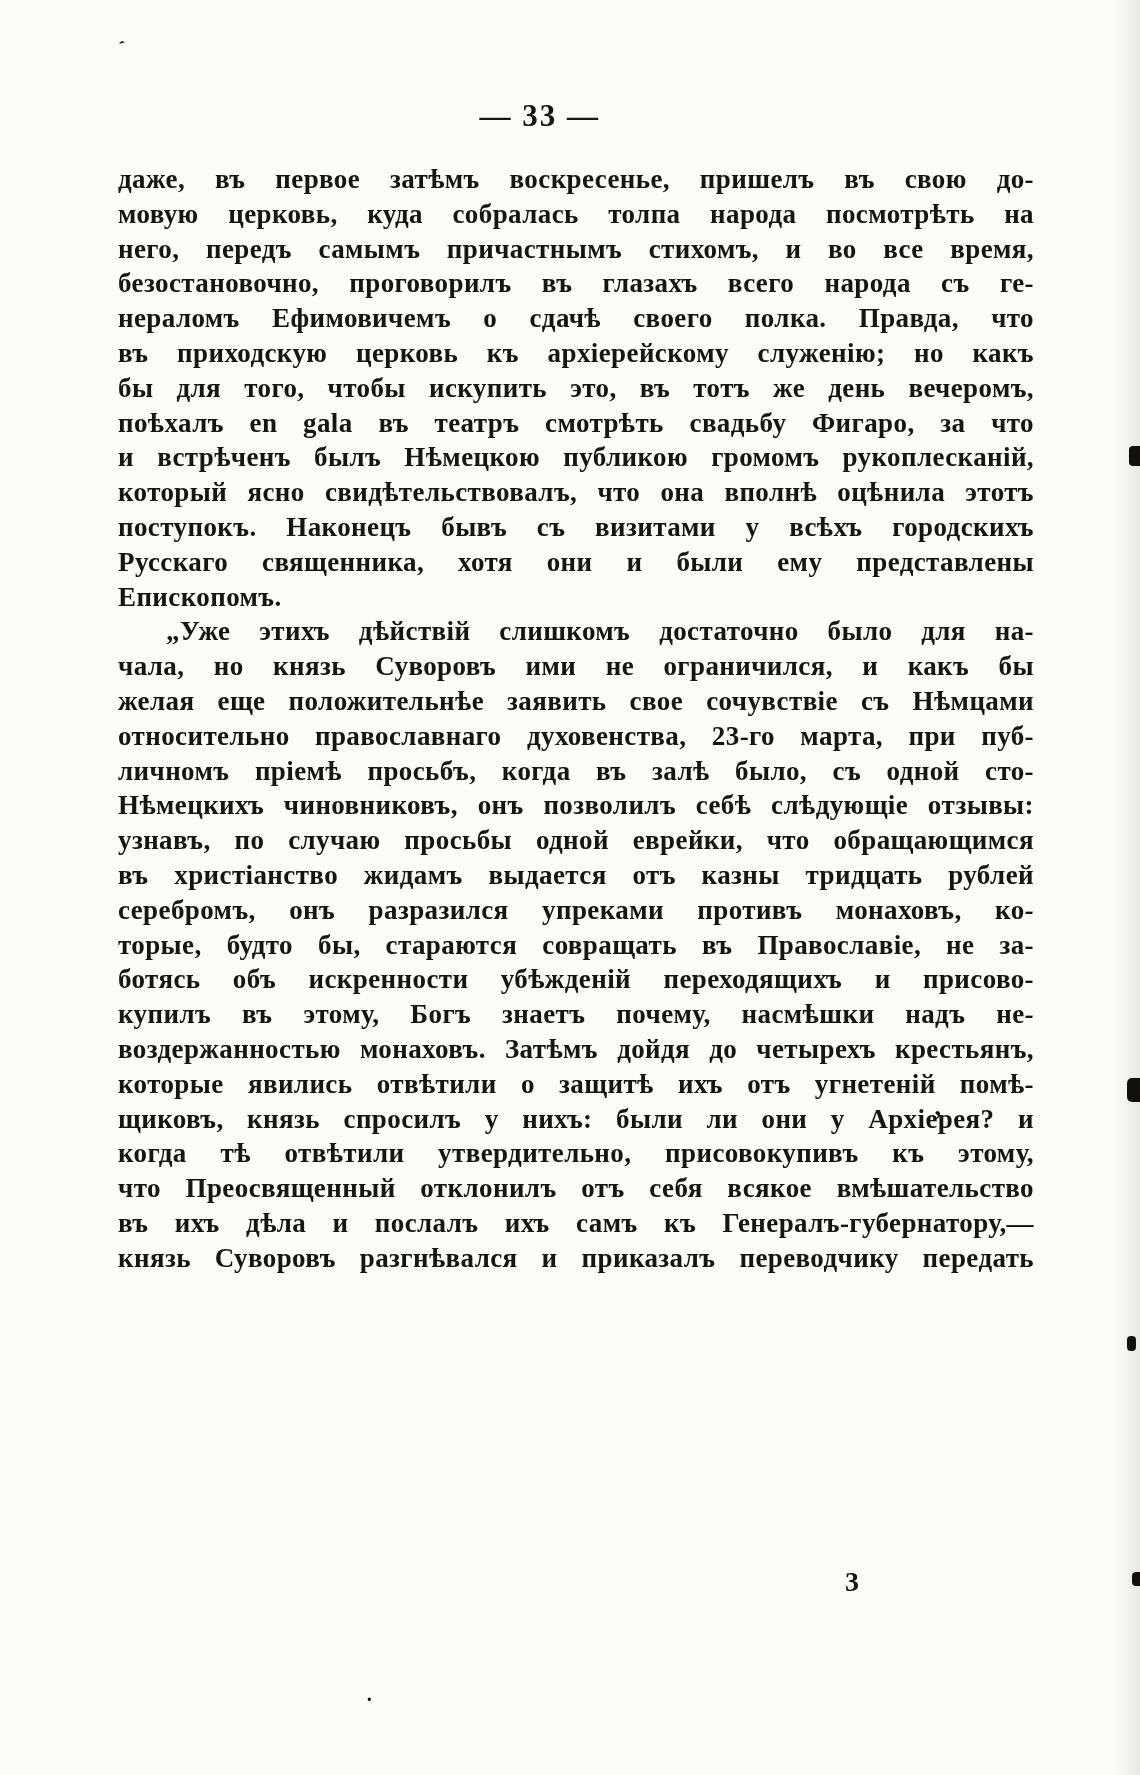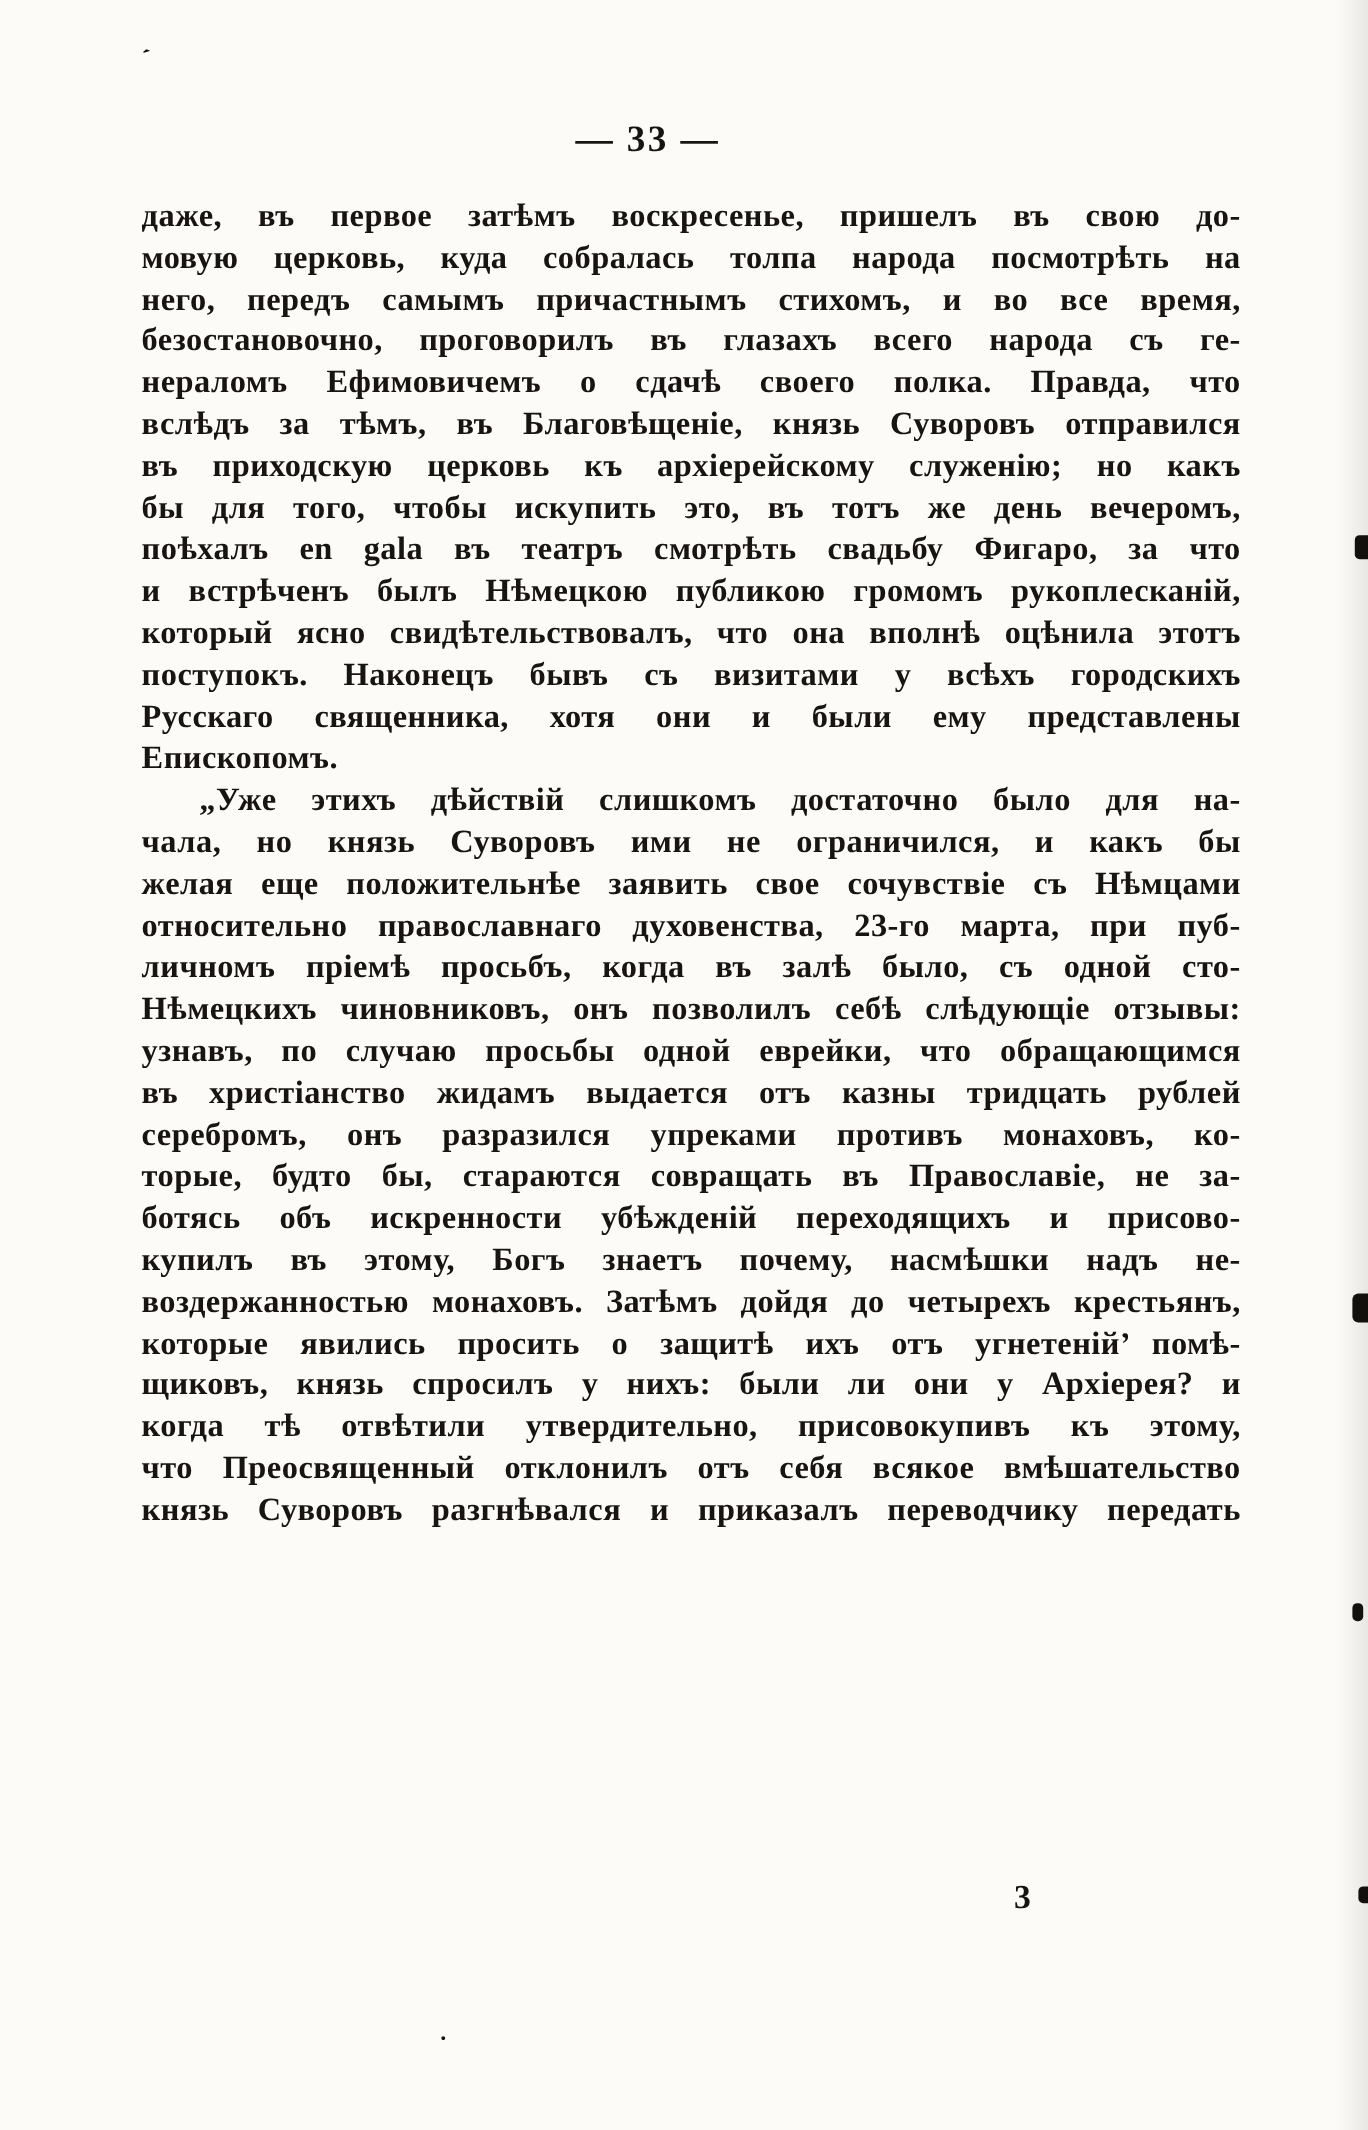--- a/index.html
+++ b/index.html
@@ -89,21 +89,20 @@
 <div class="page">
 
   <div class="page-number-header">— 33 —</div>
 
   <div class="text-block">
       <div class="line">даже, въ первое затѣмъ воскресенье, пришелъ въ свою до-</div>
       <div class="line">мовую церковь, куда собралась толпа народа посмотрѣть на</div>
       <div class="line">него, передъ самымъ причастнымъ стихомъ, и во все время,</div>
       <div class="line">безостановочно, проговорилъ въ глазахъ всего народа съ ге-</div>
       <div class="line">нераломъ Ефимовичемъ о сдачѣ своего полка. Правда, что</div>
-      <div class="line">вслѣдъ за тѣмъ, въ Благовѣщеніе, князь Суворовъ отправился</div>
       <div class="line">въ приходскую церковь къ архіерейскому служенію; но какъ</div>
       <div class="line">бы для того, чтобы искупить это, въ тотъ же день вечеромъ,</div>
       <div class="line">поѣхалъ en gala въ театръ смотрѣть свадьбу Фигаро, за что</div>
       <div class="line">и встрѣченъ былъ Нѣмецкою публикою громомъ рукоплесканій,</div>
       <div class="line">который ясно свидѣтельствовалъ, что она вполнѣ оцѣнила этотъ</div>
       <div class="line">поступокъ. Наконецъ бывъ съ визитами у всѣхъ городскихъ</div>
       <div class="line">Русскаго священника, хотя они и были ему представлены</div>
       <div class="line short">Епископомъ.</div>
       <div class="line indent">„Уже этихъ дѣйствій слишкомъ достаточно было для на-</div>
       <div class="line">чала, но князь Суворовъ ими не ограничился, и какъ бы</div>
@@ -111,24 +110,25 @@
       <div class="line">относительно православнаго духовенства, 23-го марта, при пуб-</div>
       <div class="line">личномъ пріемѣ просьбъ, когда въ залѣ было, съ одной сто-</div>
       <div class="line">Нѣмецкихъ чиновниковъ, онъ позволилъ себѣ слѣдующіе отзывы:</div>
       <div class="line">узнавъ, по случаю просьбы одной еврейки, что обращающимся</div>
       <div class="line">въ христіанство жидамъ выдается отъ казны тридцать рублей</div>
       <div class="line">серебромъ, онъ разразился упреками противъ монаховъ, ко-</div>
       <div class="line">торые, будто бы, стараются совращать въ Православіе, не за-</div>
       <div class="line">ботясь объ искренности убѣжденій переходящихъ и присово-</div>
       <div class="line">купилъ въ этому, Богъ знаетъ почему, насмѣшки надъ не-</div>
       <div class="line">воздержанностью монаховъ. Затѣмъ дойдя до четырехъ крестьянъ,</div>
-      <div class="line">которые явились просить о защитѣ ихъ отъ угнетеній помѣ-</div>
+      <div class="line">которые явились отвѣтили о защитѣ ихъ отъ угнетеній помѣ-</div>
       <div class="line">щиковъ, князь спросилъ у нихъ: были ли они у Архіерея? и</div>
       <div class="line">когда тѣ отвѣтили утвердительно, присовокупивъ къ этому,</div>
       <div class="line">что Преосвященный отклонилъ отъ себя всякое вмѣшательство</div>
+      <div class="line">въ ихъ дѣла и послалъ ихъ самъ къ Генералъ-губернатору,—</div>
       <div class="line">князь Суворовъ разгнѣвался и приказалъ переводчику передать</div>
     </div>
 
   <div class="signature-number">3</div>
 
   <div class="artifact blob-1"></div>
   <div class="artifact blob-2"></div>
   <div class="artifact blob-3"></div>
   <div class="artifact blob-4"></div>
 

